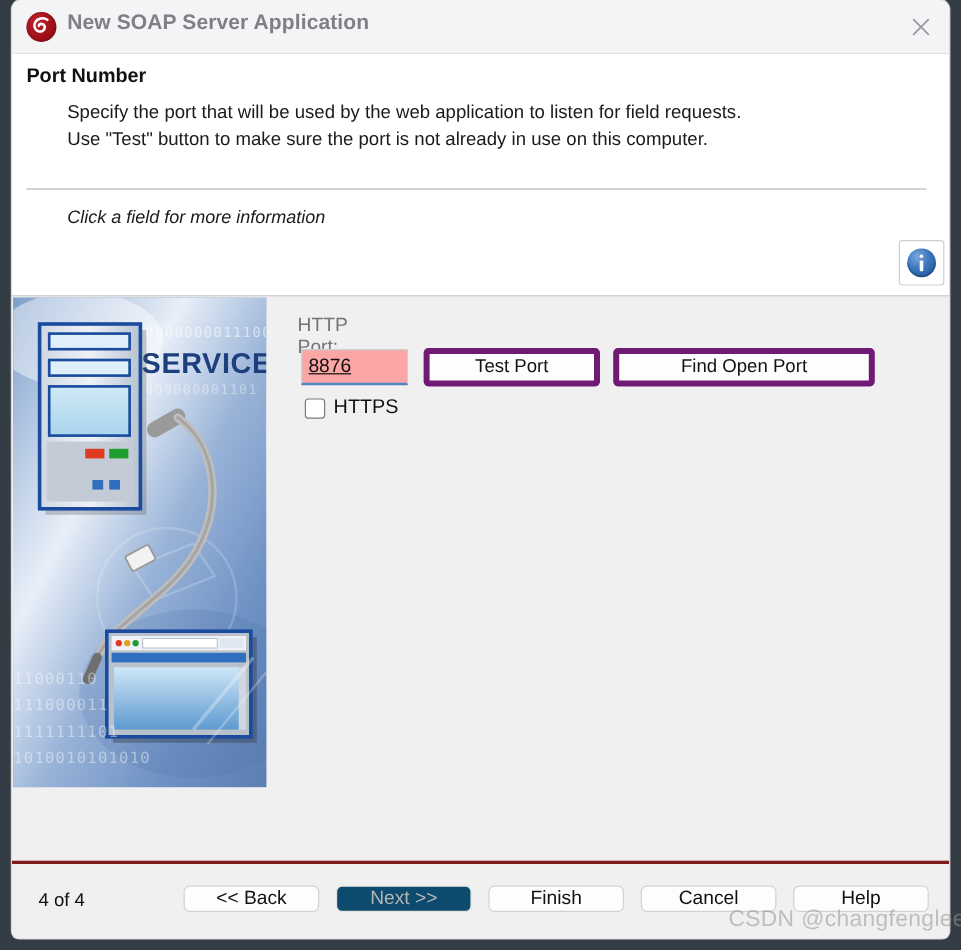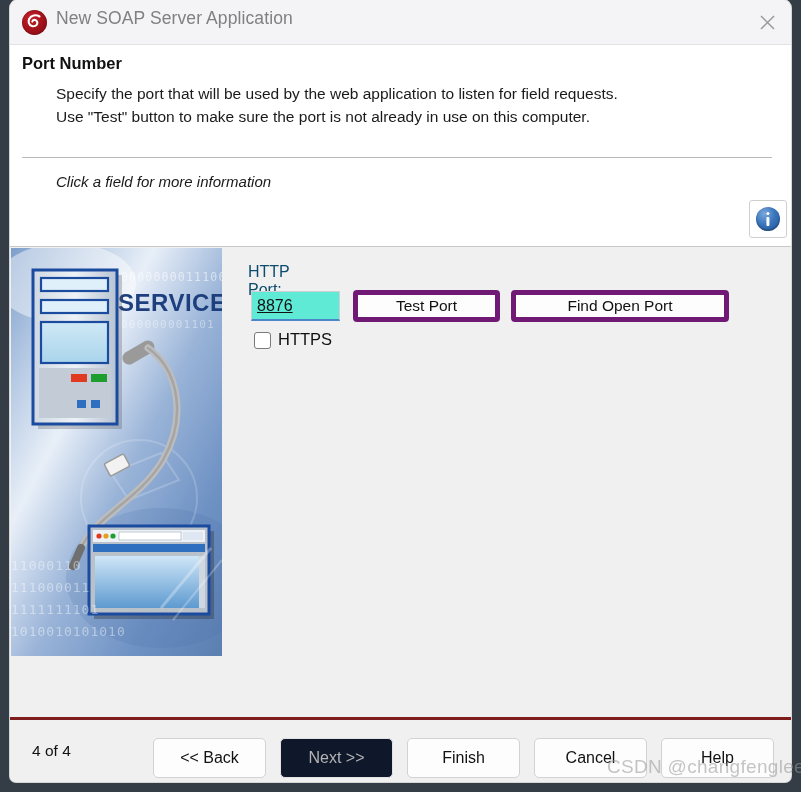--- a/index.html
+++ b/index.html
@@ -36,20 +36,21 @@
     background: radial-gradient(circle at 35% 30%, #c2202a 0%, #9e1018 60%, #7d0b12 100%);
     box-shadow: inset 0 0 2px rgba(0,0,0,.4);
   }
   .title-logo svg { position: absolute; left: 0; top: 0; }
   .title-text {
     position: absolute; left: 46px; top: 8px;
     font-size: 17.5px;
     color: #808084;
     letter-spacing: .1px;
     white-space: nowrap;
+    font-weight: bold;
   }
   .close-btn {
     position: absolute; right: 0px; top: 0px;
     width: 48px; height: 44px;
     display: flex; align-items: center; justify-content: center;
     cursor: default;
   }
   .close-btn svg { display: block; }
 
   
@@ -114,26 +115,26 @@
     position: absolute; left: 1px; top: 0px;
     width: 211px; height: 408px;
     overflow: hidden;
     background: linear-gradient(150deg, #6f93c6 0%, #8fabd4 22%, #d9e4f2 45%, #8ba9d2 70%, #5f82b6 100%);
   }
   .sidebar-art svg { position: absolute; left: 0; top: 0; }
 
   .form-area { position: absolute; left: 238px; top: 0px; }
   .field-label {
     position: absolute; left: 0px; top: 15px;
-    font-size: 16px; color: #0c4a6e;
+    font-size: 16px; color: #737373;
   }
   .port-input {
     position: absolute; left: 3px; top: 43px;
     width: 89px; height: 30px;
-    background: #5eead4;
+    background: #fca5a5;
     border: 1px solid #ccd0d4;
     border-bottom: 2px solid #4a86c8;
     font-size: 16px; color: #111;
     padding: 0 5px;
     font-family: "Liberation Sans", sans-serif;
     outline: none;
     text-decoration: underline;
   }
   .btn {
     position: absolute;
@@ -168,32 +169,32 @@
     background: #f0f0f0;
     border-top: 3px solid #7f1d1d;
     border-radius: 0 0 6px 6px;
   }
   .page-count {
     position: absolute; left: 22px; top: 22px;
     font-size: 15.5px; color: #111;
   }
   .fbtn {
     position: absolute; top: 18px;
-    height: 40px;
+    height: 22px;
     background: #fdfdfd;
     border: 1px solid #d2d2d2;
     border-radius: 5px;
     font-size: 16px; color: #111;
     font-family: "Liberation Sans", sans-serif;
     display: flex; align-items: center; justify-content: center;
     cursor: default;
   }
   .fbtn.disabled {
     color: #b4b4b4;
-    background: #0f172a;
+    background: #0c4a6e;
     border-color: #e2e2e2;
   }
   .fbtn-back   { left: 143px; width: 113px; }
   .fbtn-next   { left: 270px; width: 113px; }
   .fbtn-finish { left: 397px; width: 113px; }
   .fbtn-cancel { left: 524px; width: 113px; }
   .fbtn-help   { left: 651px; width: 113px; }
 
   .watermark {
     position: absolute; left: 607px; top: 756px;

